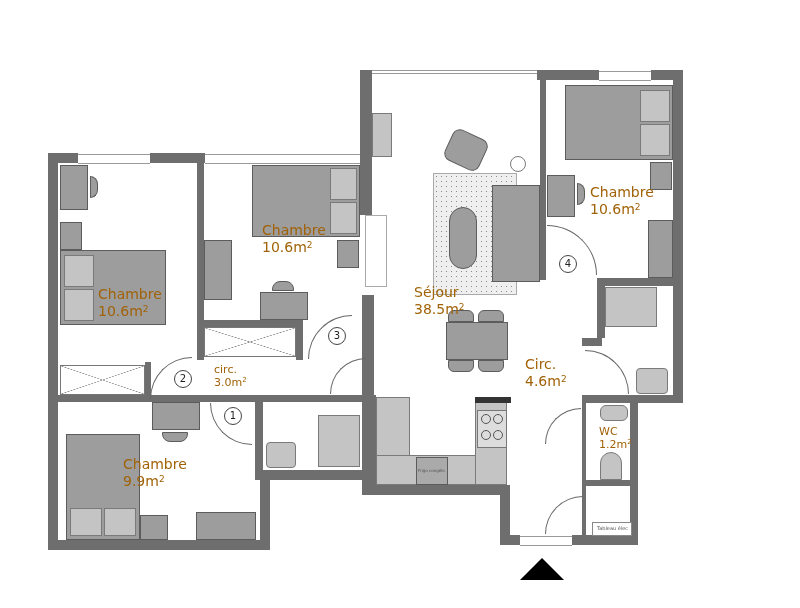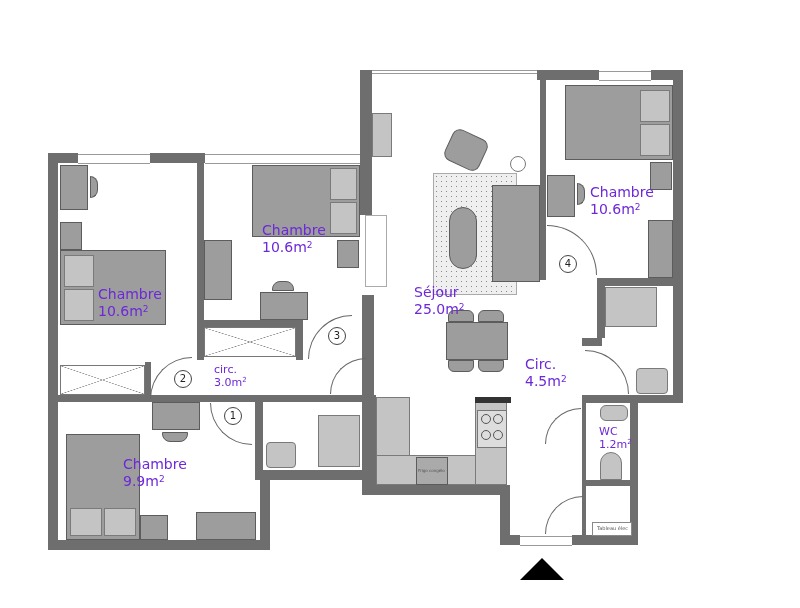--- a/index.html
+++ b/index.html
@@ -2,21 +2,21 @@
 <html><head>
 <meta charset="utf-8">
 <style>
   html,body{margin:0;padding:0;background:#fff;}
   body{width:800px;height:608px;position:relative;overflow:hidden;font-family:"DejaVu Sans",sans-serif;}
   .abs{position:absolute;}
   .wall{position:absolute;background:#6e6e6e;}
   .win{position:absolute;background:#fff;border-top:1px solid #9a9a9a;border-bottom:1px solid #9a9a9a;}
   .furn{position:absolute;background:#9d9d9d;border:1px solid #5c5c5c;box-sizing:border-box;}
   .furn-light{position:absolute;background:#c4c4c4;border:1px solid #7a7a7a;box-sizing:border-box;}
-  .label{position:absolute;color:#6d28d9;font-size:14px;line-height:17px;white-space:nowrap;}
+  .label{position:absolute;color:#a16207;font-size:14px;line-height:17px;white-space:nowrap;}
   .label sup{font-size:9px;vertical-align:top;position:relative;top:-2px;}
   .label.small{font-size:11px;line-height:13px;}
   .label.small sup{font-size:7px;}
   .door-num{position:absolute;width:16px;height:16px;border:1px solid #444;border-radius:50%;font-size:10px;line-height:16px;text-align:center;color:#222;background:#fff;}
   .arc{position:absolute;border:1px solid #666;box-sizing:border-box;}
   .tiny{position:absolute;font-size:4px;color:#555;white-space:nowrap;}
   .rug{position:absolute;background-color:#efefef;background-image:radial-gradient(#8a8a8a 0.6px,transparent 0.8px);background-size:5px 5px;border:1px solid #aaa;box-sizing:border-box;}
   .xbox{position:absolute;border:1px solid #777;box-sizing:border-box;background:linear-gradient(to top right,transparent calc(50% - 0.5px),#888 50%,transparent calc(50% + 0.5px)),linear-gradient(to bottom right,transparent calc(50% - 0.5px),#888 50%,transparent calc(50% + 0.5px));}
   .entry-arrow{position:absolute;width:0;height:0;border-left:22px solid transparent;border-right:22px solid transparent;border-bottom:22px solid #000;}
 </style>
@@ -160,28 +160,28 @@
 <div class="label" style="left:590px;top:184px;">
   <div>Chambre</div>
   <div><span>10.6</span><span>m</span><sup>2</sup></div>
 </div>
 <div class="label" style="left:123px;top:456px;">
   <div>Chambre</div>
   <div><span>9.9</span><span>m</span><sup>2</sup></div>
 </div>
 <div class="label" style="left:414px;top:284px;">
   <div>Séjour</div>
-  <div><span>25.0</span><span>m</span><sup>2</sup></div>
+  <div><span>38.5</span><span>m</span><sup>2</sup></div>
 </div>
 <div class="label small" style="left:214px;top:363px;">
   <div>circ.</div>
   <div><span>3.0</span><span>m</span><sup>2</sup></div>
 </div>
 <div class="label" style="left:525px;top:356px;">
   <div>Circ.</div>
-  <div><span>4.5</span><span>m</span><sup>2</sup></div>
+  <div><span>4.6</span><span>m</span><sup>2</sup></div>
 </div>
 <div class="label small" style="left:599px;top:425px;">
   <div>WC</div>
   <div><span>1.2</span><span>m</span><sup>2</sup></div>
 </div>
 
 <div class="entry-arrow" style="left:520px;top:558px;"></div>
 
 </body></html>

